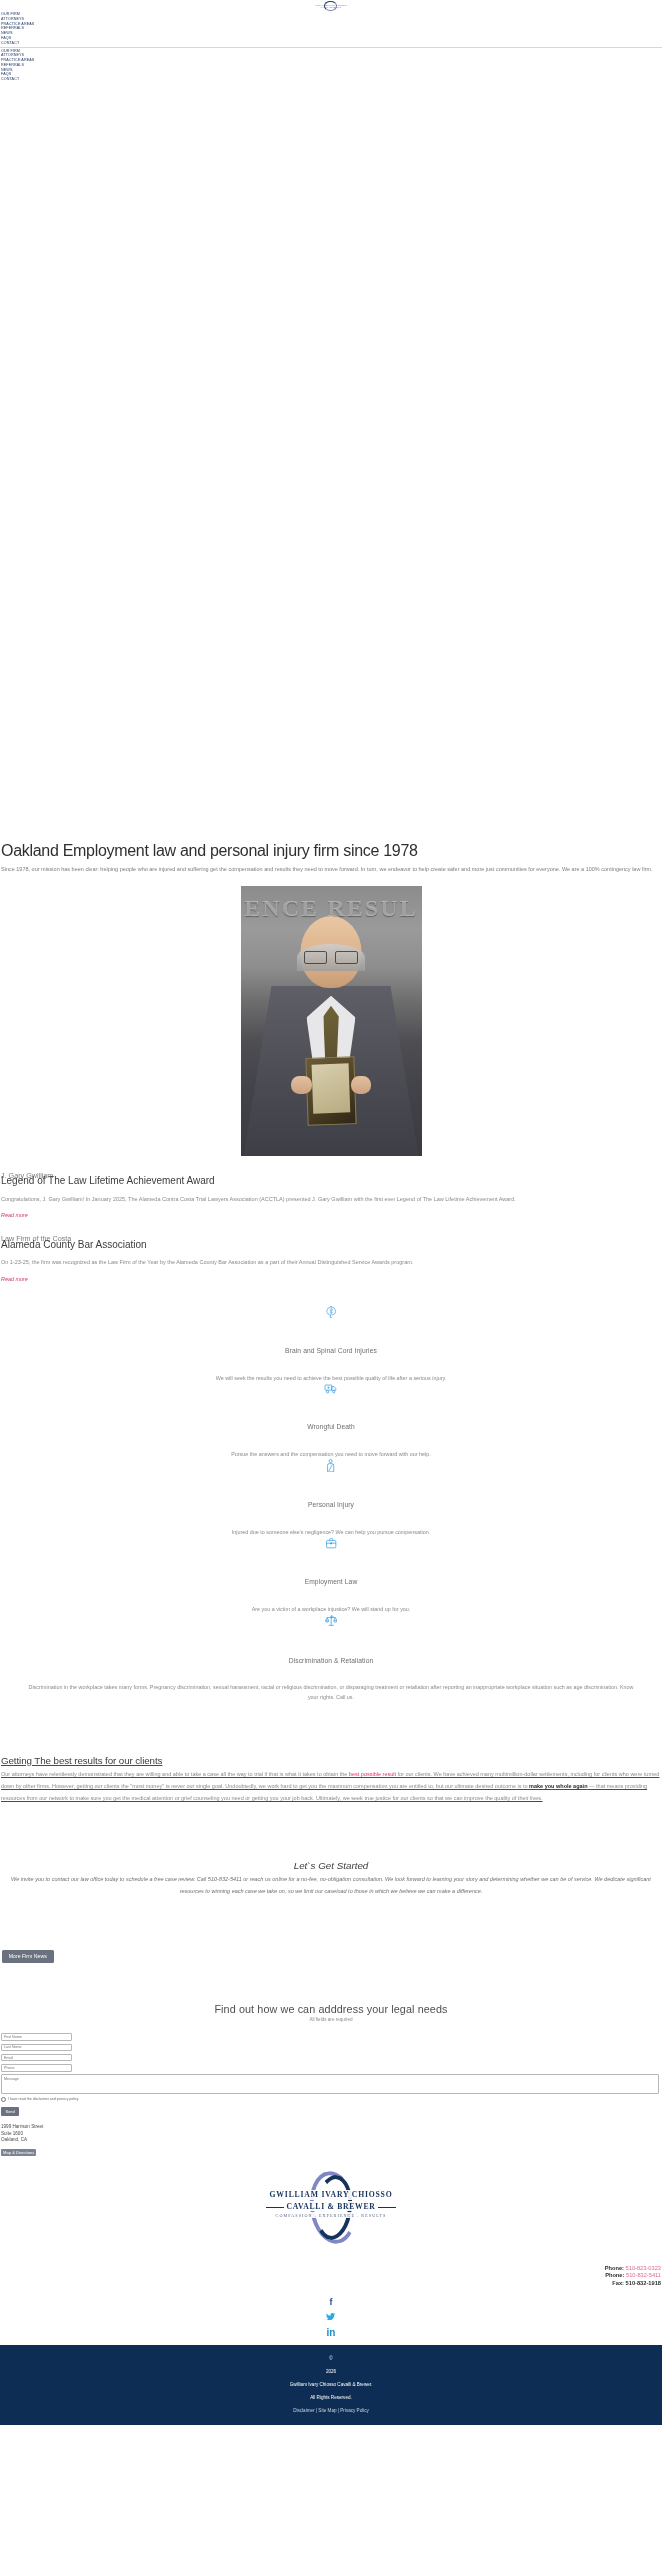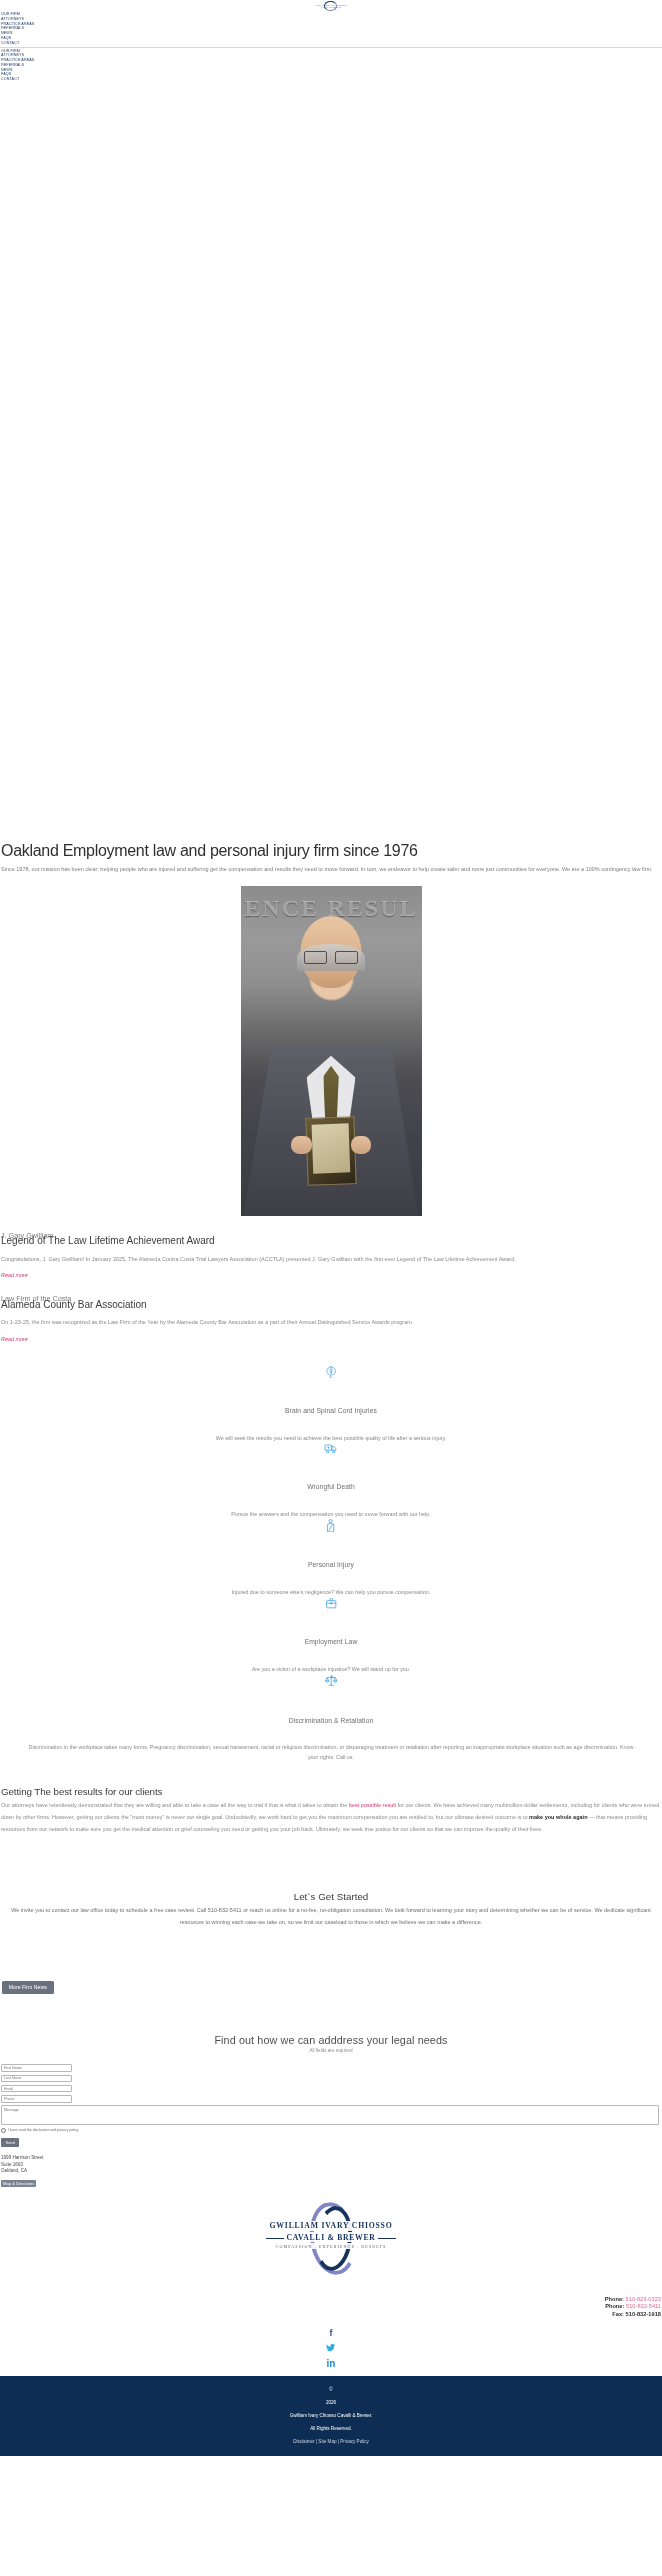--- a/index.html
+++ b/index.html
@@ -65,21 +65,21 @@
     margin: 4.6px 1px 0 1px;
     font-size: 5.5px;
     line-height: 9.8px;
     color: #7d7d7d;
     max-width: 660px;
   }
 
   
   .award-photo-wrap { margin-top: 11.3px; display:flex; justify-content:center; }
   .award-photo {
-    width: 181px; height: 330px;
+    width: 181px; height: 270px;
     background:
       radial-gradient(circle at 50% 28%, #e8c6a8 0 8%, rgba(232,198,168,0) 9%),
       linear-gradient(180deg, #8c8c8c 0%, #9a9a9a 16%, #8e8e8e 30%, #6f6f6f 42%,
                       #4d4d52 58%, #43434a 74%, #3a3a41 100%);
     position:relative; overflow:hidden;
   }
   .award-photo .wall-text {
     position:absolute; top:9.3px; left:0; right:0; text-align:center;
     font-family:"Liberation Serif", serif; font-size:24px; letter-spacing:2.1px;
     color: rgba(215,215,215,.55); font-weight:700;
@@ -167,33 +167,33 @@
   .pa-title {
     font-size: 6.7px; color:#6d6d6d; font-weight:400; margin: 27px 0 0 0;
     letter-spacing:0.1px;
   }
   .pa-desc {
     font-size: 5.4px; color:#8a8a8a; margin: 18.5px auto 0 auto; line-height:10.3px;
     max-width:608px;
   }
 
   
-  .results { margin-top: 23px; }
+  .results { margin-top: 52px; text-decoration: underline; }
   h2.results-title {
     margin: 0 0 0 1px; font-size:9.8px; font-weight:400; color:#3c3c3c;
     letter-spacing:-0.1px;
   }
   .results-body {
     margin: 2.1px 1px 0 1px; font-size:5.5px; line-height:12px; color:#8b8b8b;
   }
   .results-body .pink { color:#d6336c; }
   .results-body b { color:#2b2b2b; font-weight:700; }
 
   
-  .cta { margin-top: 56px; text-align:center; }
+  .cta { margin-top: 56px; text-align:center;font-style:italic; }
   h2.cta-title {
     margin:0; font-size:9.8px; font-weight:400; color:#3c3c3c;
   }
   .cta-body {
     margin: 2.1px auto 0 auto; font-size:5.5px; line-height:12px; color:#6f6f6f;
     max-width:660px;
   }
 
   
   .news-row { margin-top: 53px; padding-left: 2.1px; }
@@ -332,21 +332,21 @@
     <a href="#">OUR FIRM</a>
     <a href="#">ATTORNEYS</a>
     <a href="#">PRACTICE AREAS</a>
     <a href="#">REFERRALS</a>
     <a href="#">NEWS</a>
     <a href="#">FAQS</a>
     <a href="#">CONTACT</a>
   </nav>
 
   <section class="hero">
-    <h1 class="hero-title">Oakland Employment law and personal injury firm since 1976</h1>
+    <h1 class="hero-title">Oakland Employment law and personal injury firm since 1978</h1>
     <p class="hero-sub">Since 1978, our mission has been clear: helping people who are injured and suffering get the compensation and results they need to move forward. In turn, we endeavor to help create safer and more just communities for everyone. We are a 100% contingency law firm.</p>
   </section>
 
   <div class="award-photo-wrap">
     <div class="award-photo">
       <div class="wall-text">ENCE RESUL</div>
       <div class="suit"></div>
       <div class="shirt"></div>
       <div class="tie"></div>
       <div class="head"></div>

